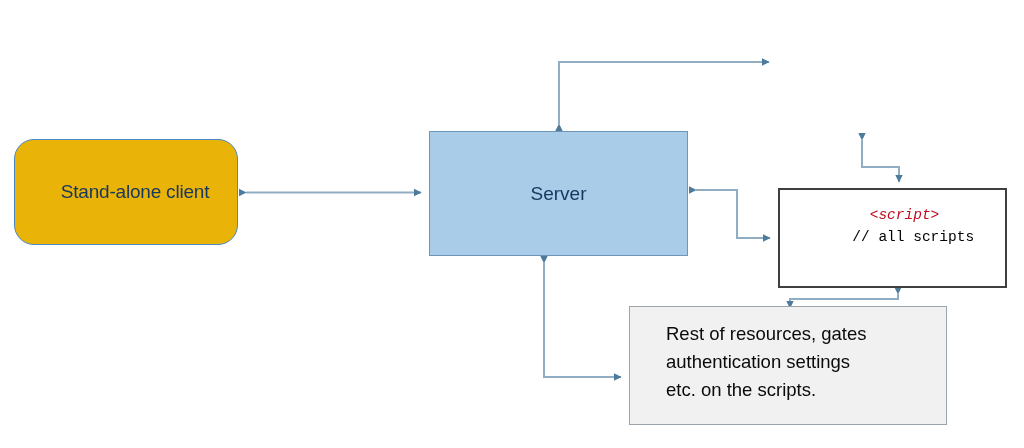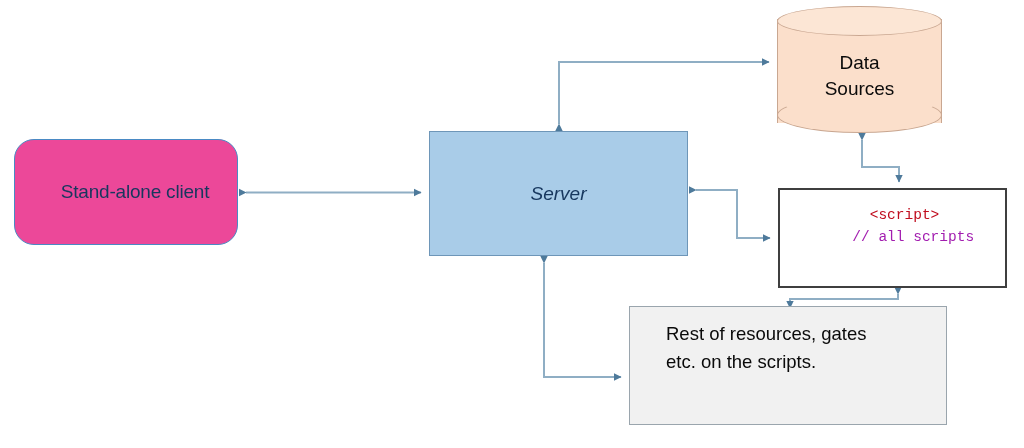--- a/index.html
+++ b/index.html
@@ -25,40 +25,39 @@
     justify-content: center;
     text-align: center;
   }
 
   
   #client-node {
     left: 14px;
     top: 139px;
     width: 224px;
     height: 106px;
-    background: #ec4899;
+    background: #eab308;
     border: 1px solid #4A8AC4;
     border-radius: 20px;
     padding-left: 18px;
   }
   #client-node .label {
     font-size: 19px;
     color: #17375E;
     letter-spacing: -0.2px;
   }
 
   
   #server-node {
     left: 429px;
     top: 131px;
     width: 259px;
     height: 125px;
     background: #A9CCE8;
     border: 1px solid #6E96B8;
-    font-style: italic;
   }
   #server-node .label {
     font-size: 19px;
     color: #17375E;
   }
 
   
   #datasources-node {
     left: 777px;
     top: 6px;
@@ -126,22 +125,22 @@
     border: 2px solid #3F3F3F;
     display: block;
     padding: 14px 0 0 24px;
   }
   .code-line {
     font-family: "Liberation Mono", monospace;
     font-size: 14.5px;
     line-height: 1.55;
     white-space: pre;
   }
-  .code-tag { color: #C00D1E; }
-  .code-comment { color: #a21caf; }
+  .code-tag { color: #C00D1E; font-style: italic; }
+  .code-comment { color: #000000; }
 
   
   #resources-node {
     left: 629px;
     top: 306px;
     width: 318px;
     height: 119px;
     background: #F1F1F1;
     border: 1px solid #9AA5AD;
     display: block;
@@ -203,33 +202,25 @@
   </svg>
 
   <div class="node" id="client-node">
     <span class="label">Stand-alone client</span>
   </div>
 
   <div class="node" id="server-node">
     <span class="label">Server</span>
   </div>
 
-  <div class="node" id="datasources-node">
-    <div class="cyl-body"></div>
-    <div class="cyl-bottom"></div>
-    <div class="cyl-top"></div>
-    <div class="label">
-      <span>Data</span>
-      <span>Sources</span>
-    </div>
-  </div>
 
   <div class="node" id="script-node">
     <div class="code-line code-tag">&lt;script&gt;</div>
     <div class="code-line code-comment">  // all scripts</div>
   </div>
 
   <div class="node" id="resources-node">
     <div class="rline">Rest of resources, gates</div>
+    <div class="rline">authentication settings</div>
     <div class="rline">etc. on the scripts.</div>
   </div>
 
 </div>
 
 </body></html>

